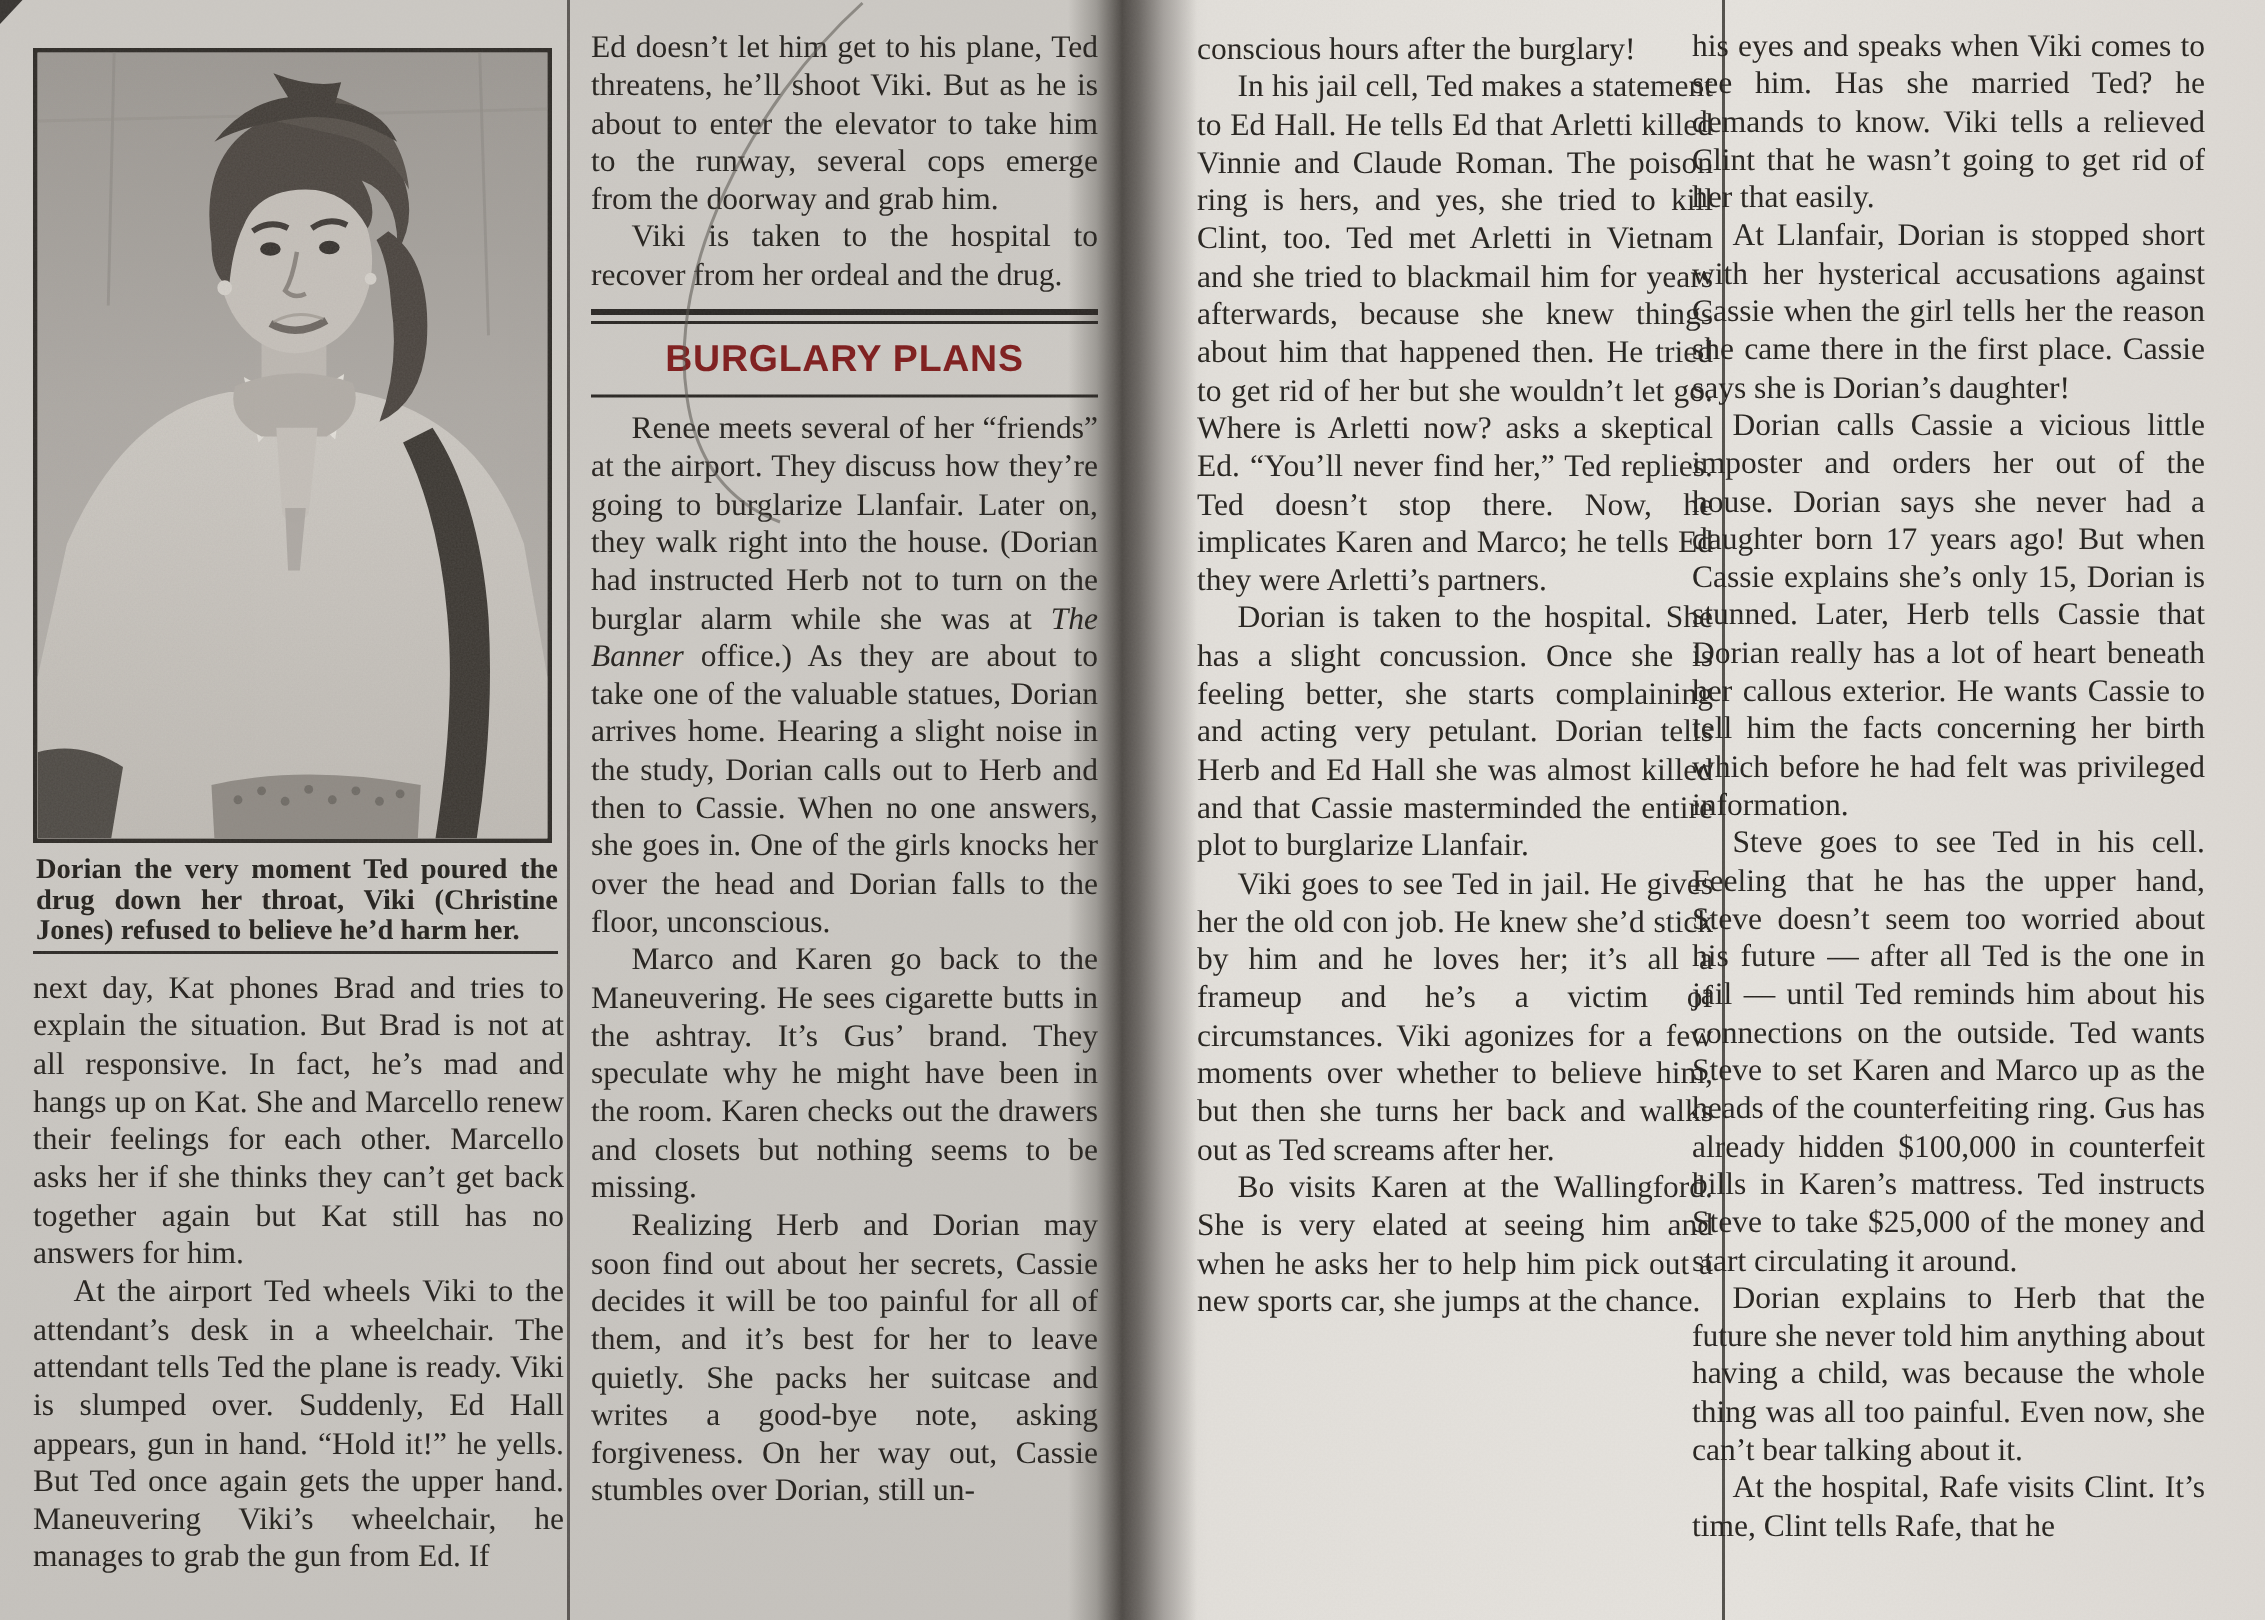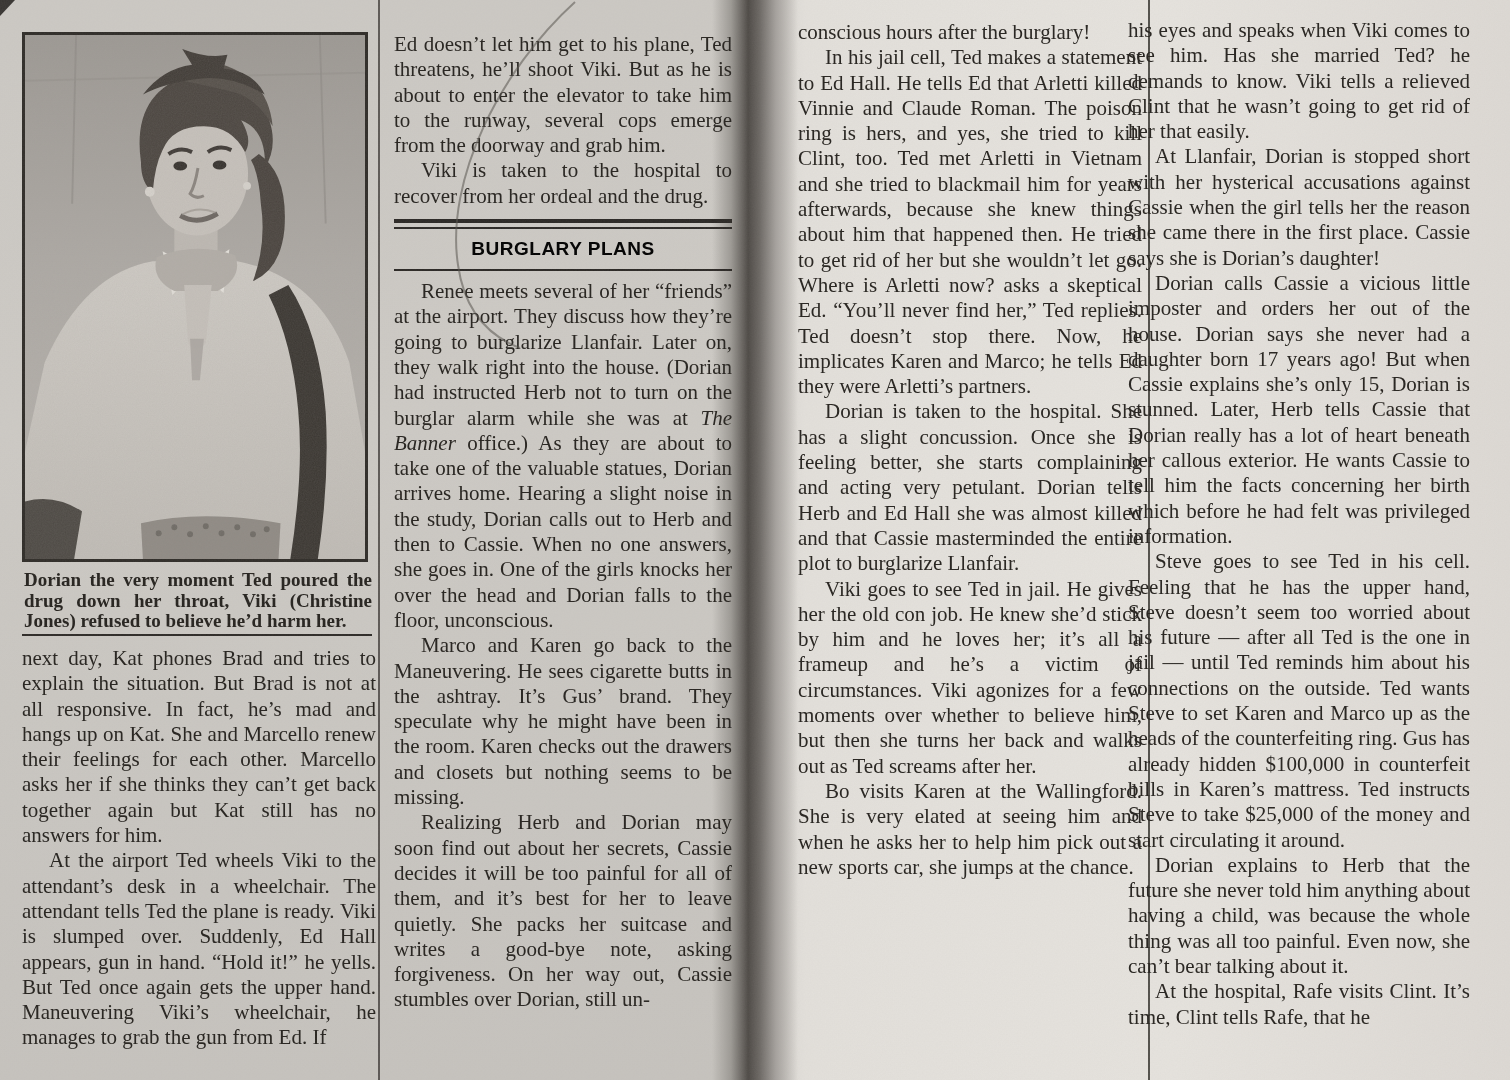--- a/index.html
+++ b/index.html
@@ -11,41 +11,41 @@
            background:linear-gradient(180deg,#ccc9c4 0%,#cdcac5 40%,#c6c3be 100%);}
   .bg-right{position:absolute;left:760px;top:0;width:750px;height:1080px;
             background:linear-gradient(90deg,#d4d1cc 0%,#e3e0db 6%,#e6e3de 55%,#ddd9d4 100%);}
   .spine{position:absolute;left:712px;top:0;width:86px;height:1080px;z-index:2;
          background:linear-gradient(90deg,rgba(198,195,190,0) 0%,#9d9a95 22%,#4e4a46 42%,#6b6763 55%,#a5a19d 74%,rgba(232,229,224,0) 100%);}
   
   .col{position:absolute;z-index:3;text-align:justify;hyphens:auto;-webkit-hyphens:auto;}
   .col p{margin:0;font-size:21px;line-height:25.3px;text-indent:27px;}
   .col p.noindent{text-indent:0;}
   .col1-text{left:22px;top:646px;width:354px;}
-  .col2{left:394px;top:32px;width:338px;}
+  .col2{left:394px;top:19px;width:338px;}
   .col3{left:798px;top:20px;width:344px;}
   .col4{left:1128px;top:18px;width:342px;}
   
   .photo-frame{position:absolute;left:22px;top:32px;width:346px;height:530px;z-index:3;
                border:3px solid #302d29;box-sizing:border-box;background:#b3afaa;
                box-shadow:inset 0 0 28px rgba(60,56,52,.35);}
   .photo-frame svg{display:block;width:100%;height:100%;}
   .caption{position:absolute;left:24px;top:570px;width:348px;z-index:3;margin:0;
            font-weight:700;font-size:19px;line-height:20.5px;text-align:justify;}
   .caption-rule{position:absolute;left:22px;top:634px;width:350px;height:2px;
                 background:#2e2b28;z-index:3;}
   
   .vrule{position:absolute;top:0;width:2px;height:1080px;background:rgba(45,42,38,.7);z-index:3;}
   .vrule.r1{left:378px;}
   .vrule.r2{left:1148px;background:rgba(45,42,38,.8);}
   
   .section-head{margin:10px 0 8px 0;}
   .rule-double{height:4px;border-top:4px solid #2b2825;border-bottom:2px solid #2b2825;margin-bottom:9px;}
   .section-head h2{margin:0;text-align:center;font-family:"Liberation Sans","DejaVu Sans",sans-serif;
-                   font-weight:700;font-size:19px;letter-spacing:.5px;color:#000000;}
+                   font-weight:700;font-size:25px;letter-spacing:.5px;color:#7f1d1d;}
   .rule-single{border-top:2px solid #2b2825;margin-top:9px;}
   
   .scribble{position:absolute;left:390px;top:0;z-index:4;pointer-events:none;}
   .corner-smudge{position:absolute;left:0;top:0;width:0;height:0;z-index:4;
                  border-top:16px solid #1d1b19;border-right:15px solid transparent;opacity:.85;}
   .grain{position:absolute;inset:0;z-index:6;pointer-events:none;opacity:.5;}
   i{font-style:italic;}
 </style>
 </head>
 <body>

